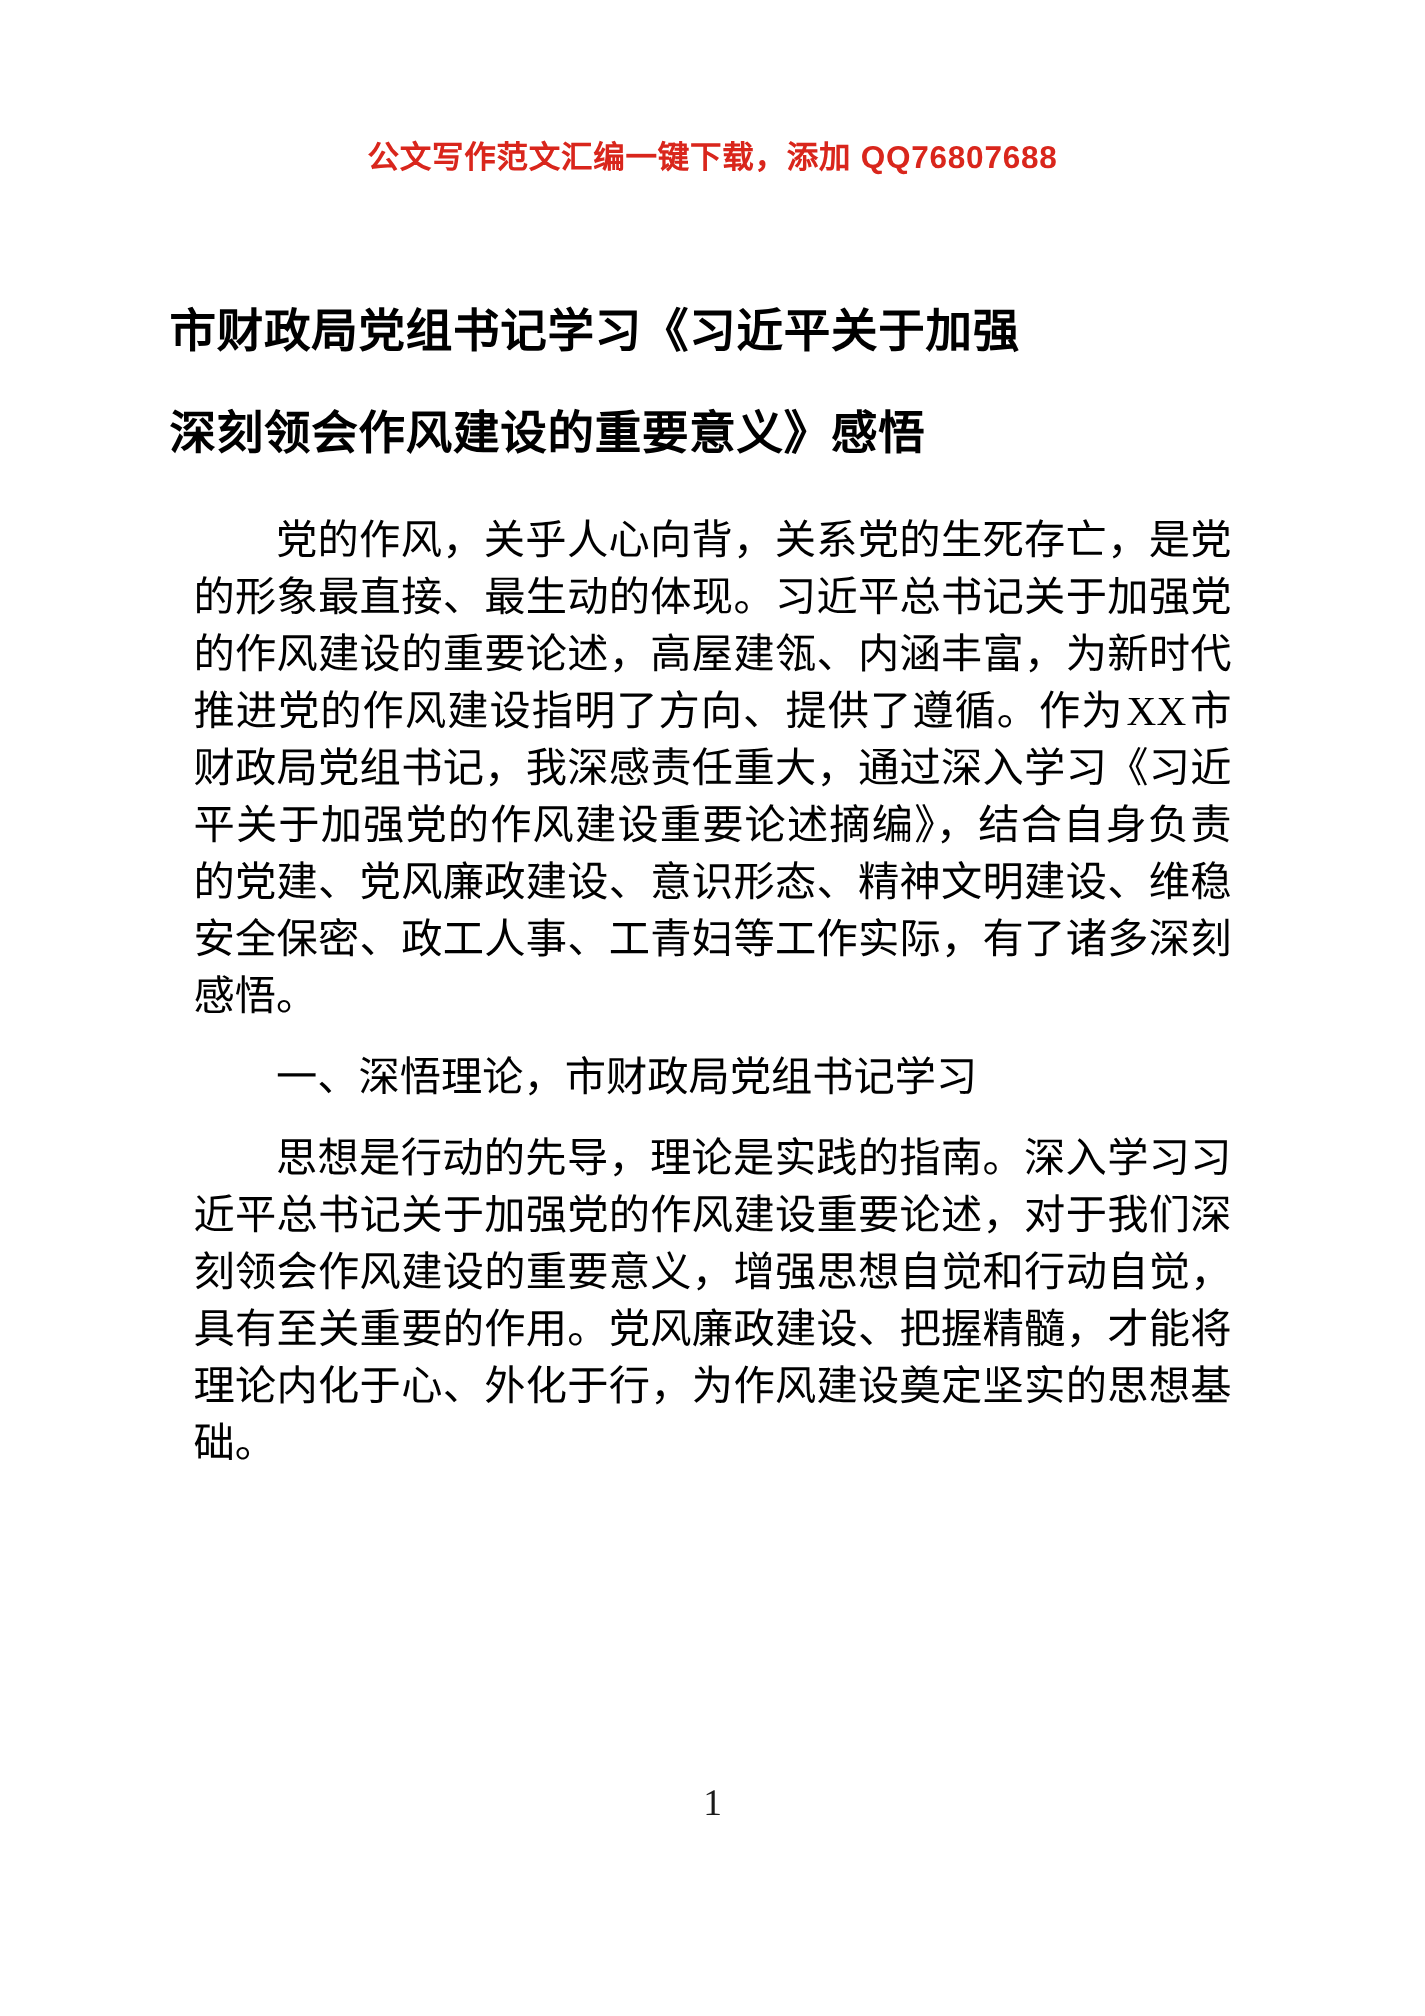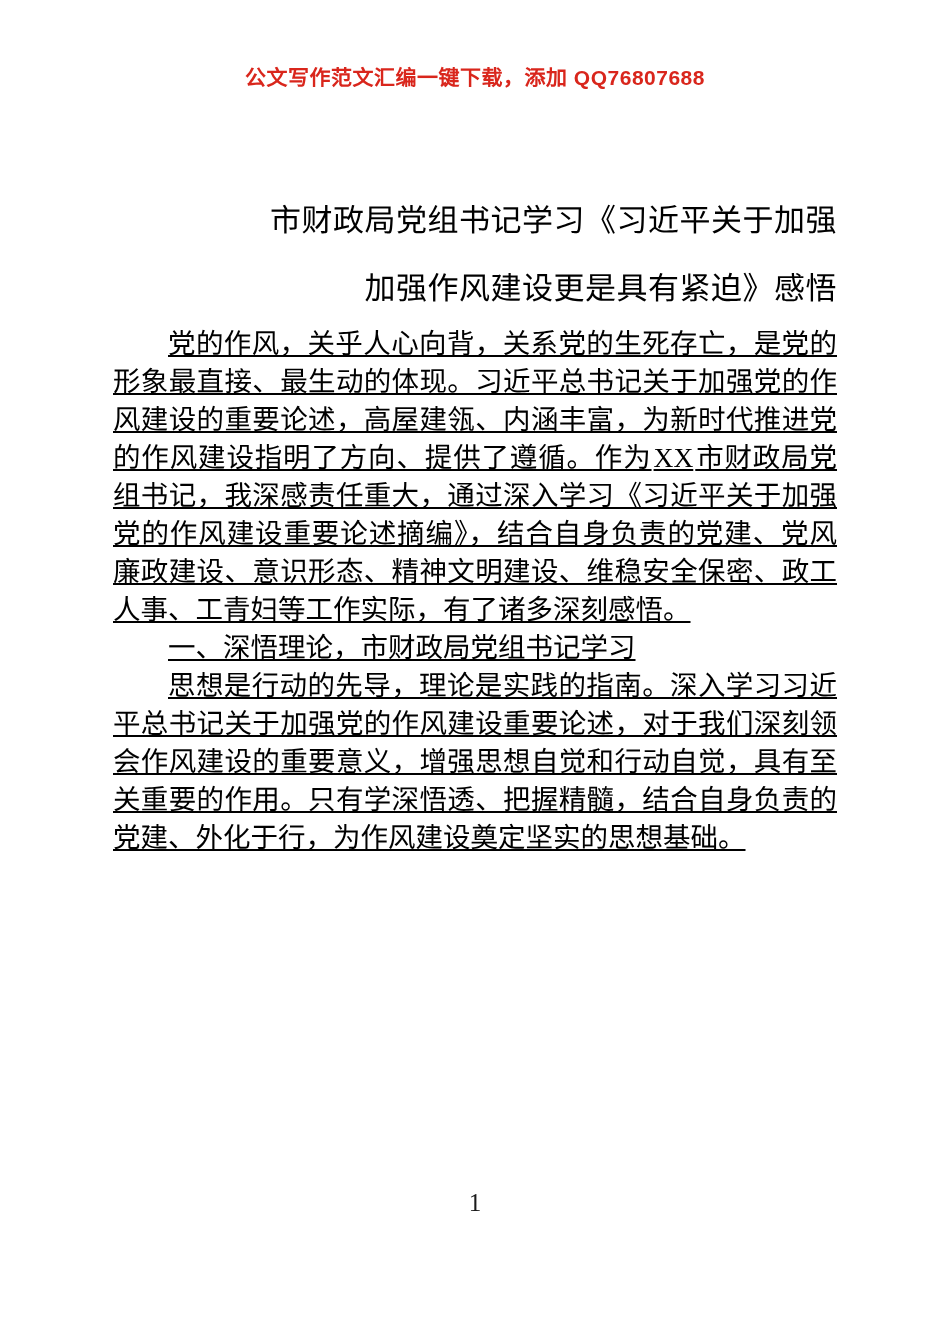--- a/index.html
+++ b/index.html
@@ -16,43 +16,43 @@
     margin: 0 auto;
     background: #ffffff;
     box-sizing: border-box;
     overflow: hidden;
     font-family: "Liberation Sans", "DejaVu Sans", sans-serif;
   }
 
   
   .watermark {
     position: absolute;
-    top: 65px;
+    top: 93px;
     left: 0;
     width: 950px;
     text-align: center;
     color: #D9261C;
     font-family: "Liberation Sans", "DejaVu Sans", sans-serif;
     font-size: 21px;
     font-weight: 700;
     letter-spacing: 0.5px;
     white-space: nowrap;
     line-height: 1.2;
   }
 
   
   .doc-title {
     position: absolute;
     top: 166px;
     left: 113px;
     width: 724px;
-    text-align: right;
+    text-align: left;
     font-family: "Liberation Sans", "DejaVu Sans", sans-serif;
     font-size: 31px;
-    font-weight: 400;
+    font-weight: 700;
     color: #000000;
     line-height: 68px;
     letter-spacing: 0.5px;
   }
 
   .doc-title .title-line {
     display: block;
     white-space: nowrap;
   }
 
@@ -66,26 +66,25 @@
     font-size: 27.5px;
     font-weight: 500;
     color: #000000;
     line-height: 38px;
     text-align: justify;
     text-justify: inter-ideograph;
     letter-spacing: 0px;
   }
 
   .body-content p {
-    margin: 0;
+    margin: 16px;
     padding: 0;
     text-indent: 2em;
     text-align: justify;
     text-justify: inter-ideograph;
-    text-decoration: underline;
   }
 
   
   .latin {
     font-family: "Liberation Serif", "DejaVu Serif", serif;
     font-weight: 400;
     padding: 0 2px;
   }
 
   
@@ -104,29 +103,29 @@
 </style>
 </head>
 <body>
 
 <div class="page">
 
   <div class="watermark">公文写作范文汇编一键下载，添加 QQ76807688</div>
 
   <h1 class="doc-title">
     <span class="title-line">市财政局党组书记学习《习近平关于加强</span>
-    <span class="title-line">加强作风建设更是具有紧迫》感悟</span>
+    <span class="title-line">深刻领会作风建设的重要意义》感悟</span>
   </h1>
 
   <div class="body-content">
 
     <p><span>党的作风，关乎人心向背，关系党的生死存亡，是党的形象最直接、最生动的体现。习近平总书记关于加强党的作风建设的重要论述，高屋建瓴、内涵丰富，为新时代推进党的作风建设指明了方向、提供了遵循。作为</span><span class="latin">XX</span><span>市财政局党组书记，我深感责任重大，通过深入学习《习近平关于加强党的作风建设重要论述摘编》，结合自身负责的党建、党风廉政建设、意识形态、精神文明建设、维稳安全保密、政工人事、工青妇等工作实际，有了诸多深刻感悟。</span></p>
 
     <p>一、深悟理论，市财政局党组书记学习</p>
 
-    <p>思想是行动的先导，理论是实践的指南。深入学习习近平总书记关于加强党的作风建设重要论述，对于我们深刻领会作风建设的重要意义，增强思想自觉和行动自觉，具有至关重要的作用。只有学深悟透、把握精髓，结合自身负责的党建、外化于行，为作风建设奠定坚实的思想基础。</p>
+    <p>思想是行动的先导，理论是实践的指南。深入学习习近平总书记关于加强党的作风建设重要论述，对于我们深刻领会作风建设的重要意义，增强思想自觉和行动自觉，具有至关重要的作用。党风廉政建设、把握精髓，才能将理论内化于心、外化于行，为作风建设奠定坚实的思想基础。</p>
 
 
   </div>
 
   <div class="page-number">1</div>
 
 </div>
 
 </body></html>

